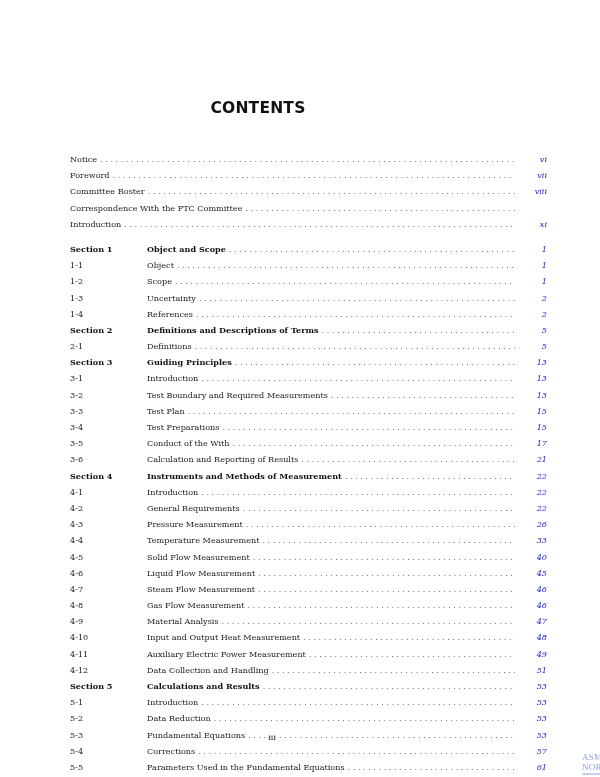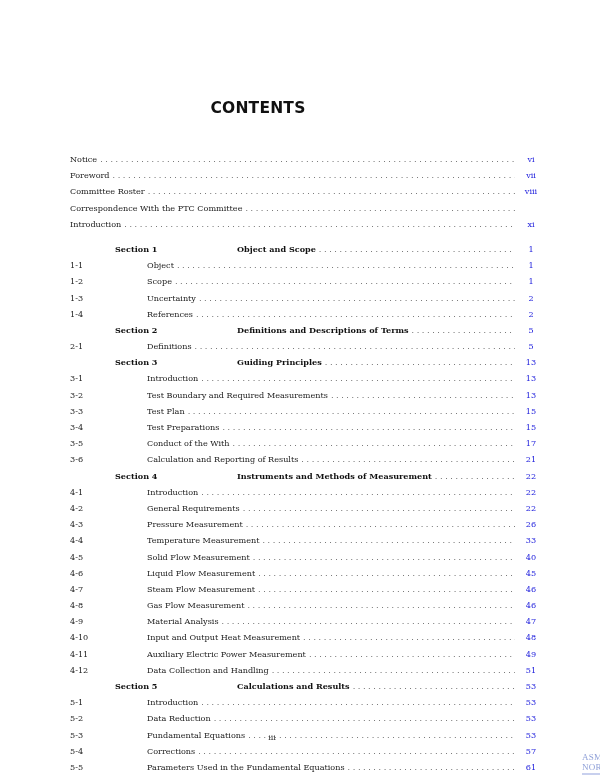--- a/index.html
+++ b/index.html
@@ -19,22 +19,22 @@
       font-size: 8.1px; line-height: 16.2px; white-space: nowrap;
     }
     .num { width: 77px; flex: none; }
     .entry { flex: 1; display: flex; align-items: center; overflow: hidden; }
     .label { flex: none; padding-right: 3px; }
     .dots { flex: 1; overflow: hidden; letter-spacing: 1.6px; color: #333; }
     .dots::after {
       content: ". . . . . . . . . . . . . . . . . . . . . . . . . . . . . . . . . . . . . . . . . . . . . . . . . . . . . . . . . . . . . . . . . . . . . . . . . . . . . . . . . . . . . . . . . . . . . . . . . . . . . . . . . . . .";
       letter-spacing: 0;
     }
-    .page { width: 32px; flex: none; text-align: center; color: #2222dd; }
-    .section .num, .section .label { font-weight: bold; color: #111; margin-left: 45px; }
+    .page { width: 32px; flex: none; text-align: right; color: #2222dd; font-style: italic; }
+    .section .num, .section .label { font-weight: bold; color: #111; }
     .folio {
       position: absolute; top: 733px; left: 0; width: 544px; text-align: center;
       font-size: 8px; color: #333;
     }
     .watermark {
       position: absolute; left: 546px; top: 752px; font-size: 9px;
       color: #8fa0d8; font-family: "Liberation Serif", serif; letter-spacing: 0.2px; margin-left: 36px;
     }
     .watermark small { display: block; height: 2px; background: #c8d0ee; margin-top: 1px; width: 40px; }
   </style>

